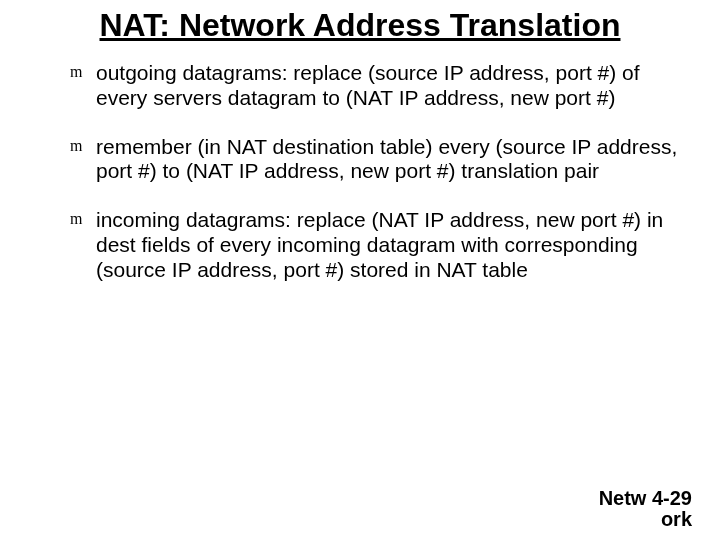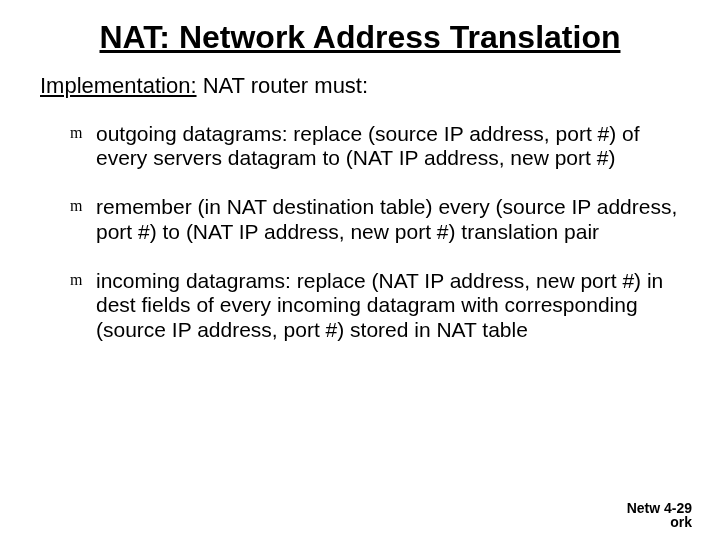--- a/index.html
+++ b/index.html
@@ -10,21 +10,21 @@
     background: #fff;
     font-family: "Comic Sans MS", "Comic Sans", cursive, sans-serif;
     color: #000;
     overflow: hidden;
   }
   .slide {
     position: relative;
     width: 720px;
     height: 540px;
     box-sizing: border-box;
-    padding: 20px 40px 0 40px;
+    padding: 8px 40px 0 40px;
   }
   .title {
     text-align: center;
     font-size: 32px;
     font-weight: bold;
     text-decoration: underline;
     margin: 0 0 18px 0;
     line-height: 1.1;
   }
   .subtitle {
@@ -57,36 +57,33 @@
   .bullet .lead {
   }
   .bullet .cont {
     display: block;
     padding-left: 14px;
   }
   .footer {
     position: absolute;
     right: 28px;
     bottom: 10px;
-    font-size: 14px;
+    font-size: 20px;
     font-weight: bold;
     text-align: right;
     line-height: 1.05;
   }
 </style>
 </head>
 <body>
 
 <div class="slide">
 
   <h1 class="title">NAT: Network Address Translation</h1>
 
-  <p class="subtitle">
-    <span class="lead">Implementation:</span><span> NAT router must:</span>
-  </p>
 
   <div class="bullets">
 
     <div class="bullet">
       <span class="marker">m</span>
       <span class="lead">outgoing datagrams: replace</span><span> (source IP address, port #) of every servers datagram to (NAT IP address, new port #)</span>
     </div>
 
     <div class="bullet">
       <span class="marker">m</span>

